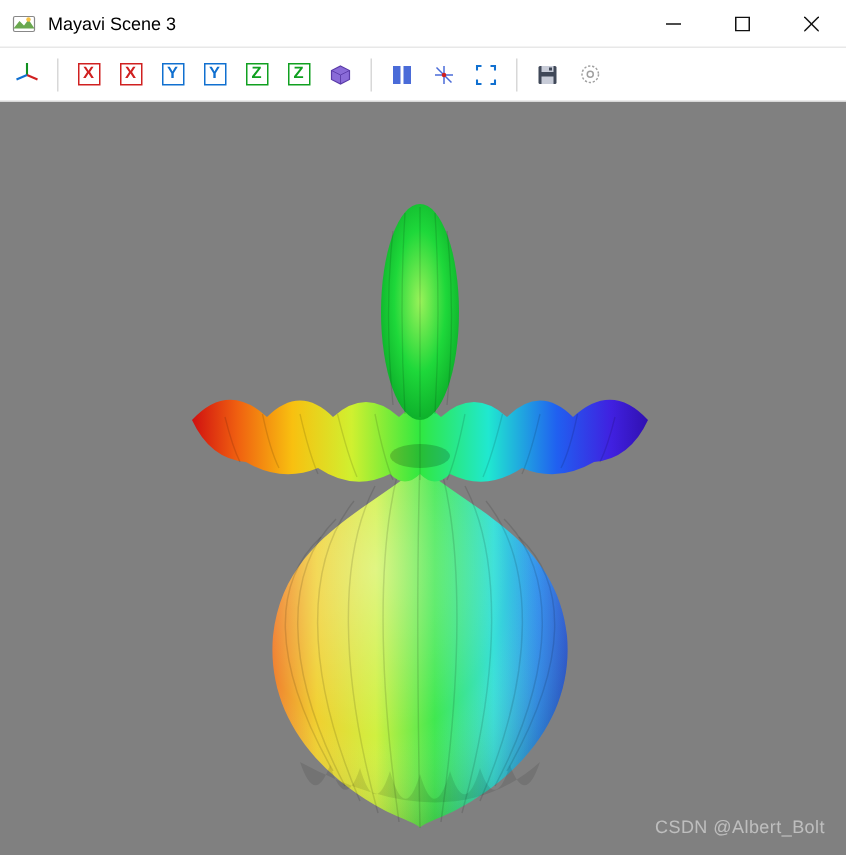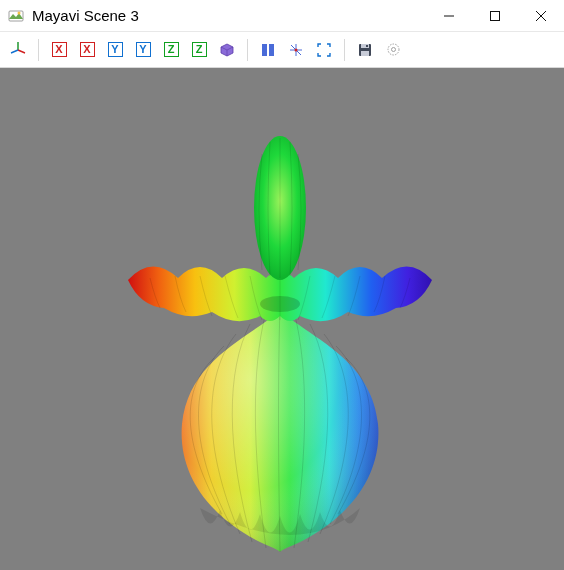--- a/index.html
+++ b/index.html
@@ -16,21 +16,21 @@
     background: #fff;
     border-bottom: 1px solid #e8e8e8;
     padding-left: 8px;
   }
   .titlebar .app-icon {
     width: 16px; height: 16px;
     margin-right: 8px;
     display: flex; align-items: center; justify-content: center;
   }
   .titlebar .title {
-    font-size: 15px;
+    font-size: 12px;
     color: #000;
     flex: 0 0 auto;
   }
   .titlebar .spacer { flex: 1; }
   .winbtn {
     width: 46px; height: 32px;
     display: flex; align-items: center; justify-content: center;
     font-size: 11px;
     color: #111;
   }
@@ -300,13 +300,14 @@
         <path d="M270 74 Q266 140 270 208"></path>
         <path d="M290 74 Q294 140 290 208"></path>
         <path d="M262 86 Q256 140 262 202"></path>
         <path d="M298 86 Q304 140 298 202"></path>
       </g>
 
       <ellipse cx="280" cy="236" rx="20" ry="8" fill="rgba(0,0,0,0.18)"></ellipse>
     </g>
   </svg>
 
+  <div class="watermark">CSDN @Albert_Bolt</div>
 </div>
 
 </body></html>

